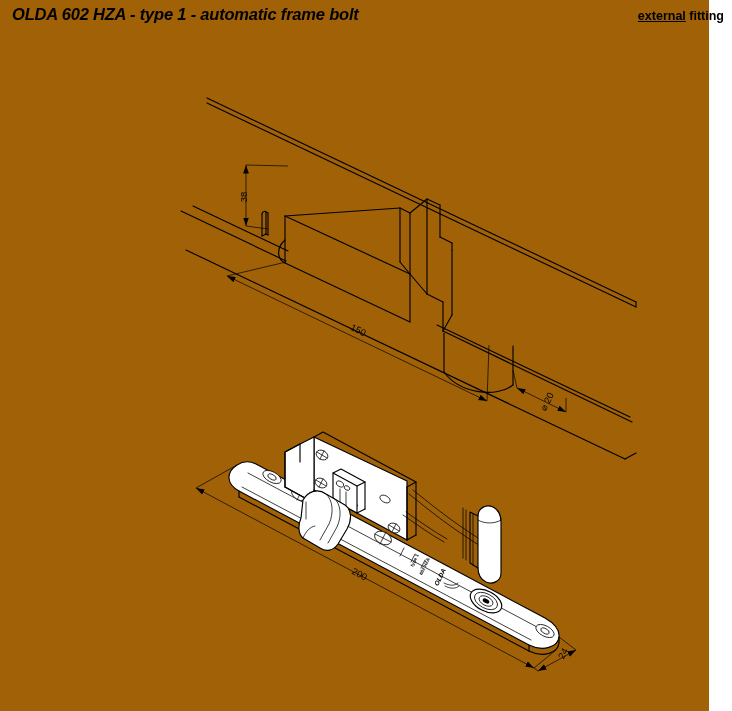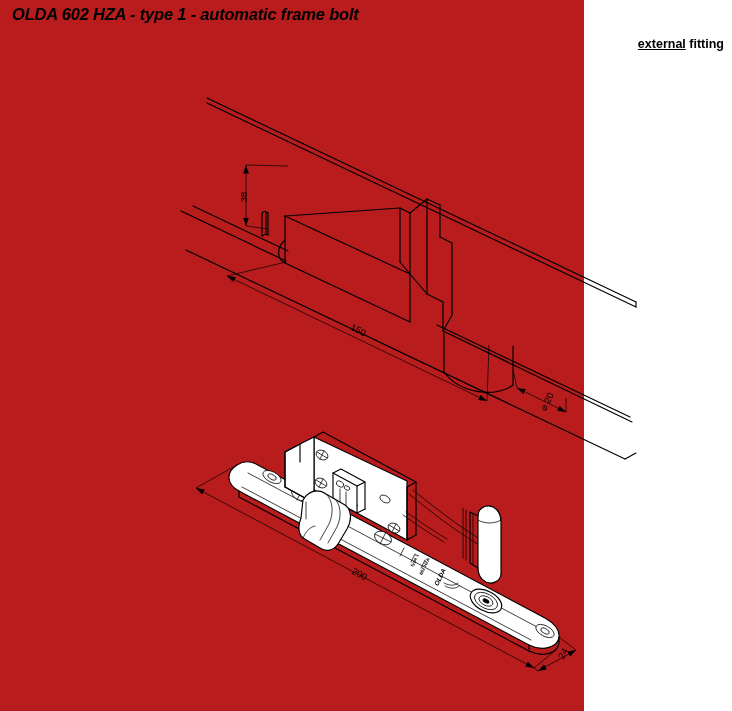--- a/index.html
+++ b/index.html
@@ -11,23 +11,23 @@
     width: 732px;
     height: 711px;
     font-family: "Liberation Sans", sans-serif;
     color: #000000;
     overflow: hidden;
     position: relative;
   }
 
   #sheet {
     position: relative;
-    width: 584px;
+    width: 709px;
     height: 711px;
-    background: #b91c1c;
+    background: #a16207;
     text-decoration: underline;
   }
 
   
   .header {
     position: absolute;
     left: 0;
     top: 0;
     width: 732px;
     height: 34px;
@@ -43,21 +43,20 @@
     white-space: nowrap;
     font-family: "Liberation Sans", sans-serif;
   }
   .fitting-note {
     position: absolute;
     right: 8px;
     top: 9px;
     font-size: 12.5px;
     font-weight: bold;
     white-space: nowrap;
-    margin-top: 28px;
   }
   .fitting-note .ul {
     text-decoration: underline;
   }
   .fitting-note .plain {
     text-decoration: none;
   }
 
   
   #drawing {

